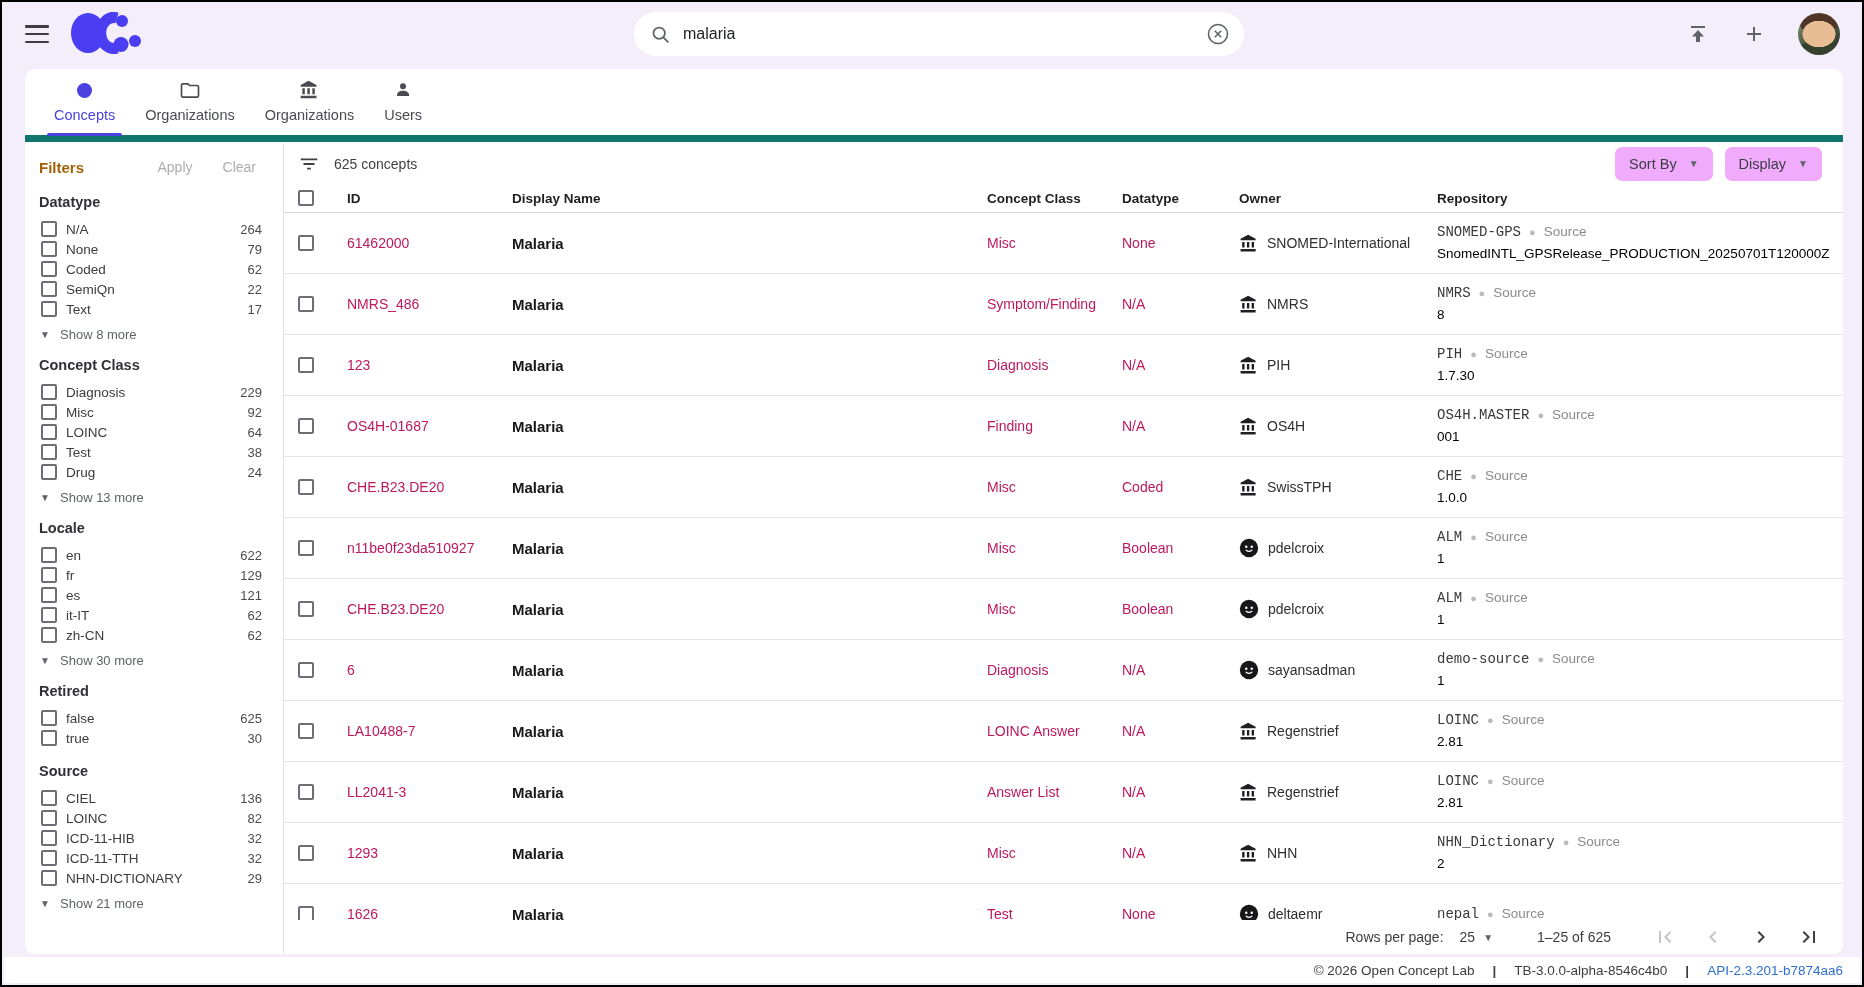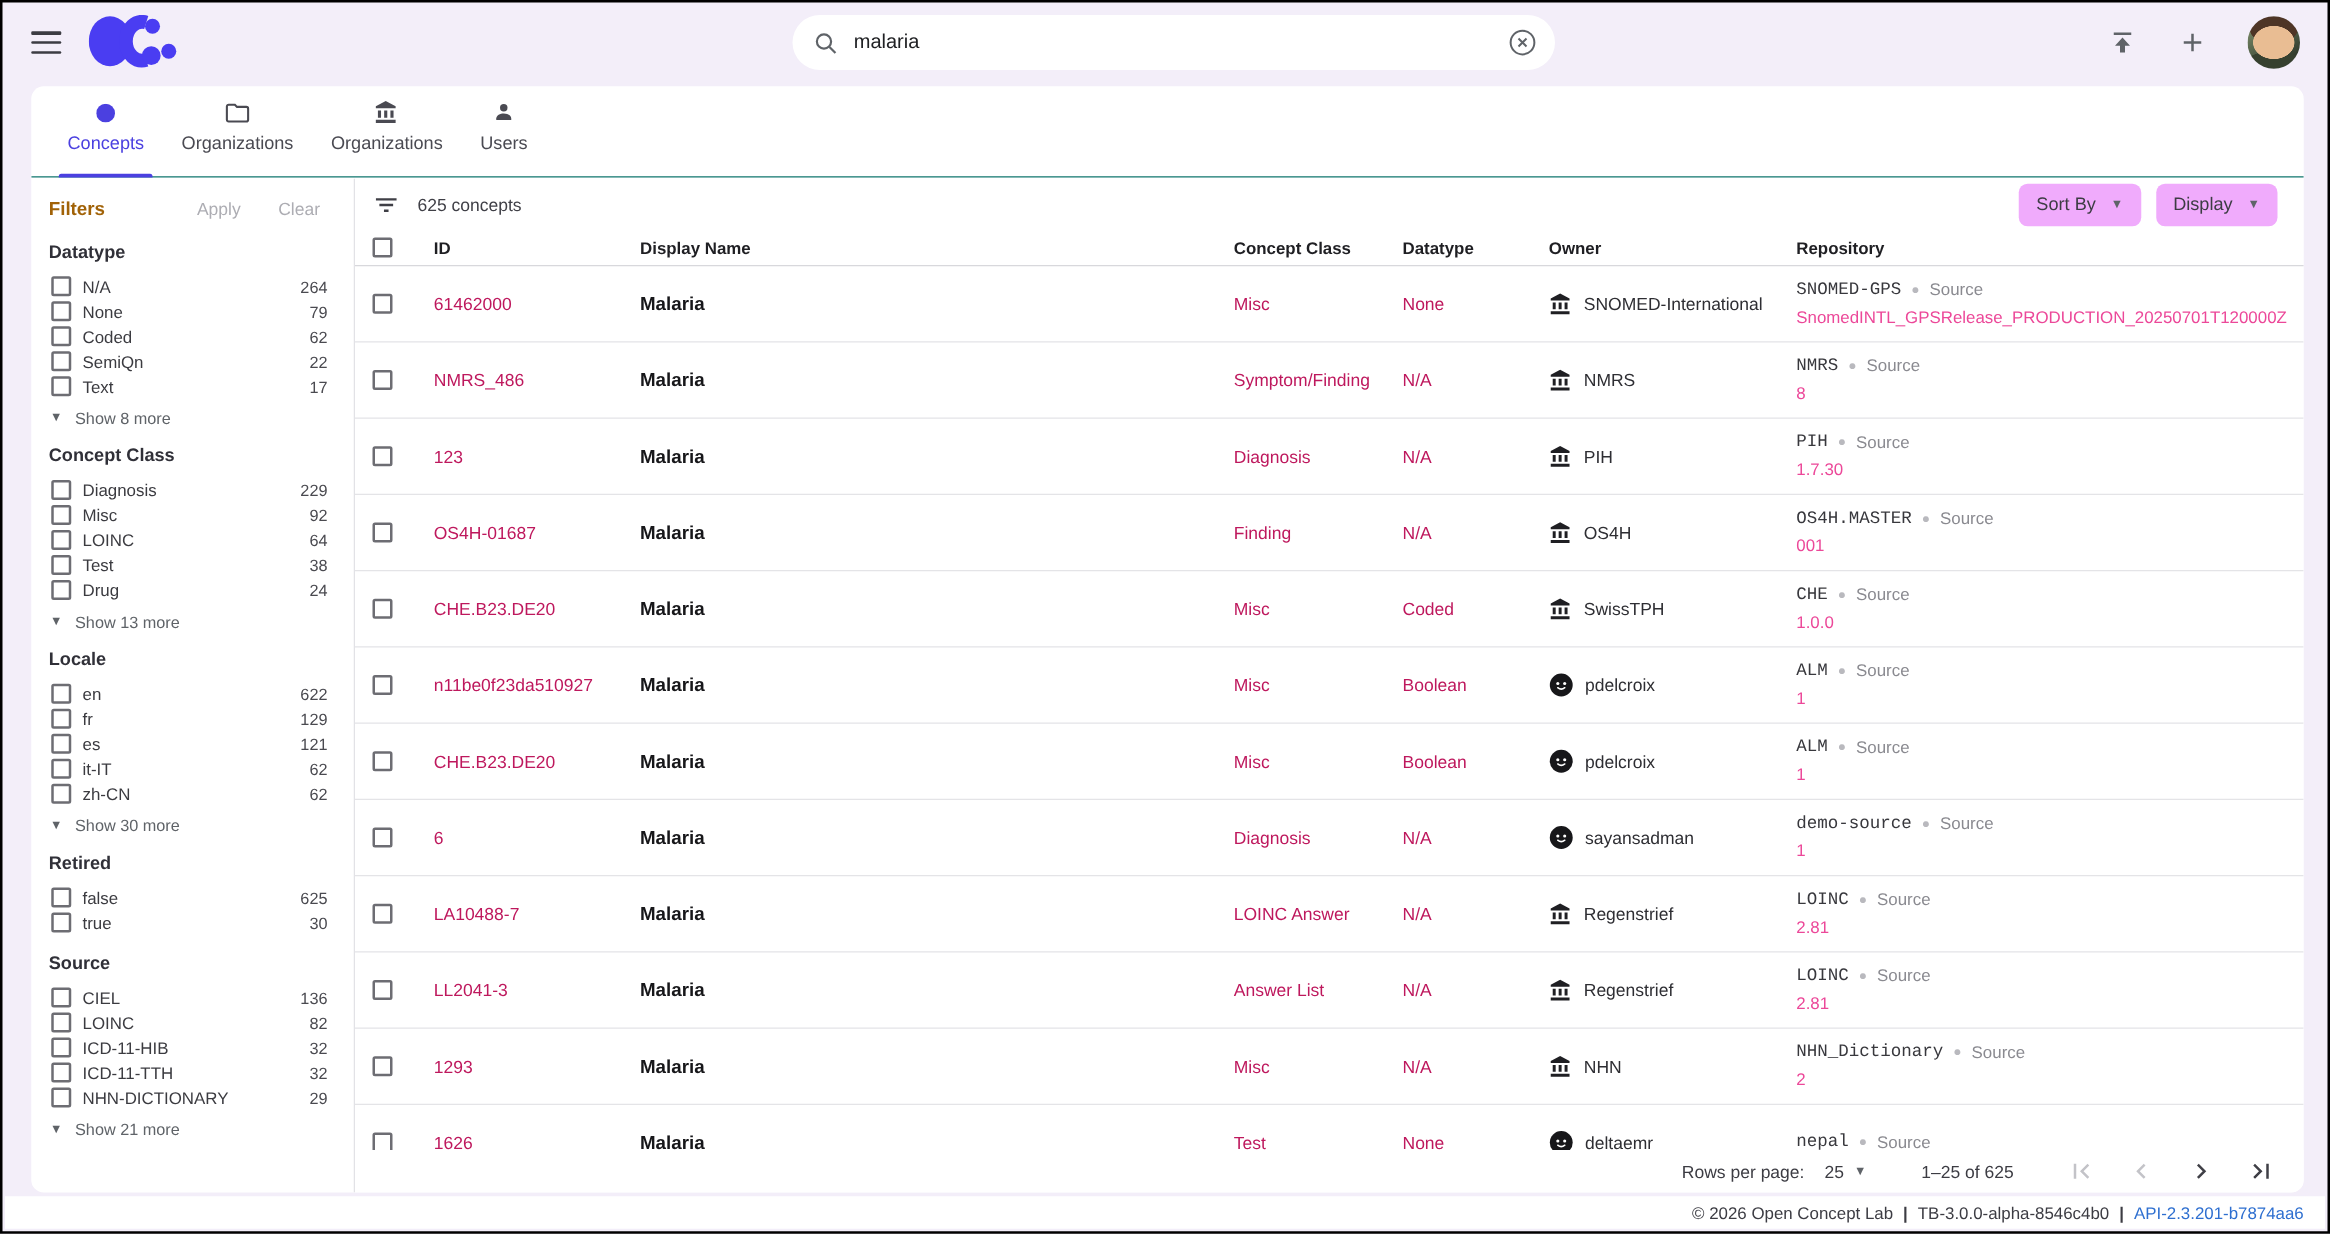--- a/index.html
+++ b/index.html
@@ -21,21 +21,21 @@
   .iconbtn svg { width:24px; height:24px; fill:#5f6368; }
   .avatar { width:42px; height:42px; border-radius:50%; cursor:pointer; border:none; overflow:hidden;
     background:
       radial-gradient(ellipse 40% 32% at 50% 50%, #e9bd93 0 97%, transparent 100%),
       radial-gradient(ellipse 46% 28% at 50% 25%, #4e3526 0 97%, transparent 100%),
       radial-gradient(ellipse 60% 30% at 50% 96%, #36402f 0 97%, transparent 100%),
       linear-gradient(150deg,#8a9b75,#45523e 60%,#20261c); }
 
   
   .card { position:absolute; left:23px; top:67px; width:1818px; height:885px; background:#fff; border-radius:10px; overflow:hidden; }
-  .tabs { height:73px; border-bottom:1px solid #0f766e; display:flex; padding-left:14px; }
+  .tabs { height:73px; border-bottom:7px solid #0f766e; display:flex; padding-left:14px; }
   .tab { position:relative; display:flex; flex-direction:column; align-items:center; justify-content:flex-start; padding:11px 15px 0; gap:7px; cursor:pointer; background:none; border:none; }
   .tab .ticon { height:20px; display:flex; align-items:center; }
   .tab .tlabel { font-size:14.5px; color:#4a4a52; }
   .tab.active .tlabel { color:#4b40e0; }
   .tab.active::after { content:""; position:absolute; left:8px; right:8px; bottom:-1px; height:3px; background:#4b40e0; border-radius:2px 2px 0 0; }
 
   .cardbody { position:absolute; top:74px; bottom:0; left:0; right:0; display:flex; }
 
   
   .sidebar { width:259px; border-right:1px solid #e2e2e6; padding:12px 21px 0 14px; overflow:hidden; flex:none; }
@@ -70,36 +70,36 @@
   .cell-id, .cell-class, .cell-dt { font-size:14px; color:#be185d; }
   .cell-name { font-size:15px; font-weight:bold; color:#17171a; }
   .cell-owner { display:flex; align-items:center; gap:9px; font-size:14px; color:#2e2e33; }
   .oicon { width:19px; height:19px; fill:#1f1f23; flex:none; }
   .uicon { width:20px; height:20px; flex:none; }
   .cell-repo { font-size:13.5px; line-height:20px; }
   .repo-line1 { display:flex; align-items:center; gap:8px; }
   .repo-name { font-size:14px; color:#38383d;font-family:Liberation Mono, monospace; }
   .repo-dot { color:#b9b9be; font-size:11px; }
   .repo-type { color:#8a8a90; }
-  .repo-ver { color:#ec4899; margin-top:2px; }
+  .repo-ver { color:#000000; margin-top:2px; }
 
   
   .pagination { height:34px; flex:none; background:#fff; display:flex; align-items:center; justify-content:flex-end; padding-right:22px; font-size:14px; color:#3c3c43; }
   .pag-label { margin-right:16px; }
   .pag-size { display:flex; align-items:center; gap:8px; cursor:pointer; background:none; border:none; font-size:14px; color:#3c3c43; }
   .pag-size .caret { font-size:10px; color:#5f6368; }
   .pag-range { margin:0 42px 0 44px; }
   .pagbtns { display:flex; align-items:center; gap:24px; }
   .pagbtn { background:none; border:none; width:24px; height:24px; padding:0; cursor:pointer; }
   .pagbtn svg { width:24px; height:24px; }
   .pagbtn.disabled svg { fill:#c3c3c8; }
   .pagbtn.enabled svg { fill:#3f3f46; }
 
   
-  .footer { position:absolute; left:2px; right:2px; bottom:2px; height:26px; background:#fff; display:flex; align-items:center; justify-content:flex-end; padding-right:17px; font-size:13.5px; color:#3c3c43; gap:8px; }
+  .footer { position:absolute; left:2px; right:2px; bottom:2px; height:26px; background:#fff; display:flex; align-items:center; justify-content:flex-end; padding-right:17px; font-size:13.5px; color:#3c3c43; gap:18px; }
   .footer .api { color:#2e6fd0; }
 </style>
 </head>
 <body>
 
 <div class="frame">
 
   <header class="topbar">
     <button class="hamburger">
         <span></span>

